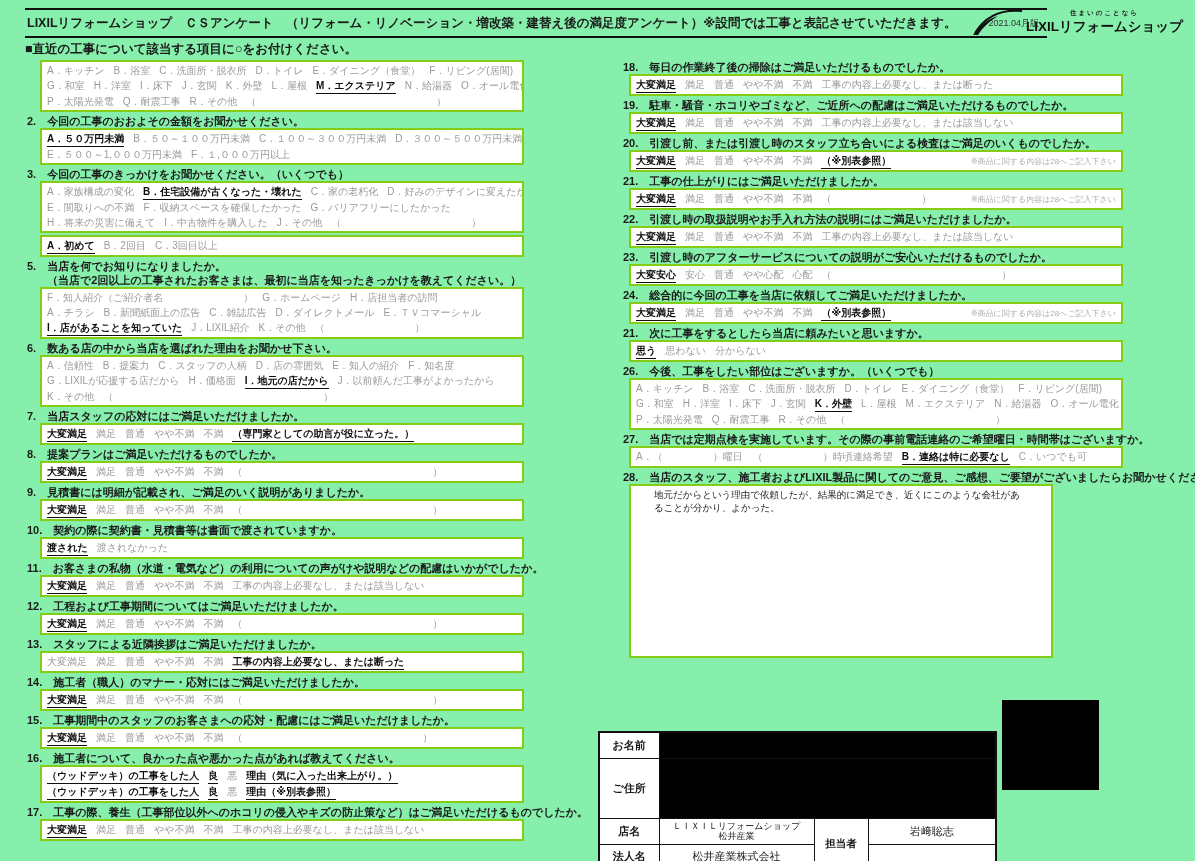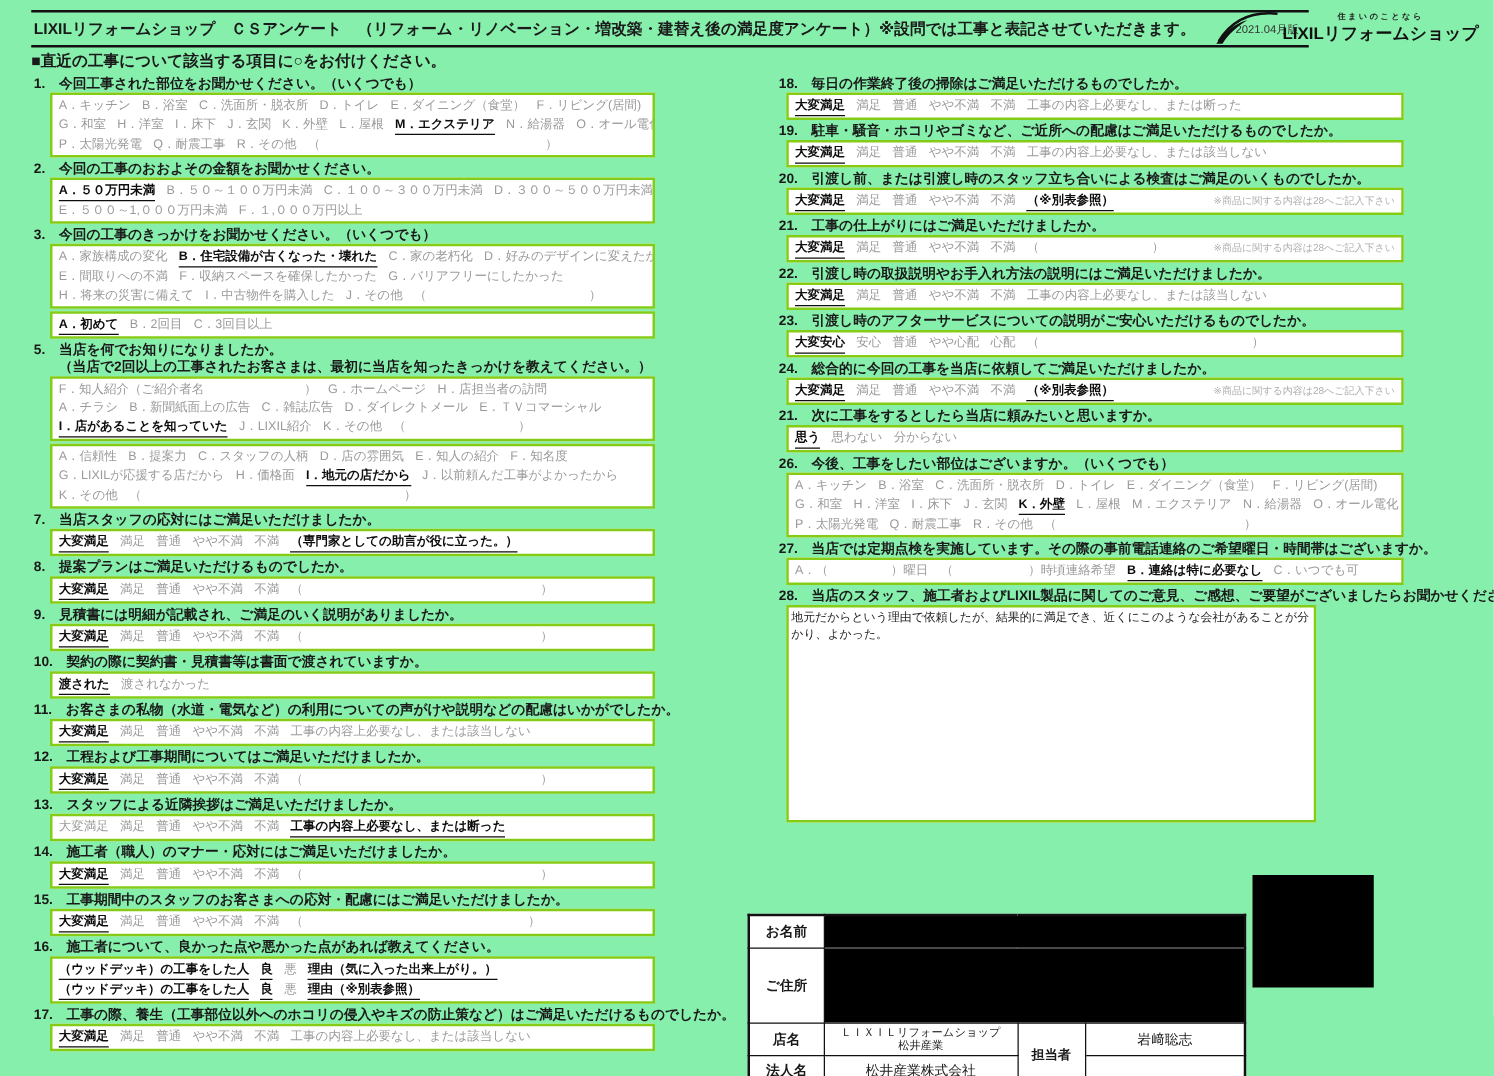--- a/index.html
+++ b/index.html
@@ -21,21 +21,21 @@
   .col{position:absolute;top:60px;}
   .col-left{left:27px;width:558px;}
   .col-right{left:612px;width:578px;margin-left:11px;}
   .q{margin-bottom:2px;}
   .q-title{font-size:11px;font-weight:bold;line-height:14px;white-space:nowrap;}
   .q-title2{padding-left:20px;}
   .q-box{border:2px solid #84cc16;background:#fff;box-sizing:border-box;
          padding:1px 5px;overflow:hidden;}
   .col-left .q-box{margin-left:13px;width:484px;}
   .col-right .q-box{margin-left:6px;width:494px;}
-  .col-right .q-box.tall{width:424px;height:174px;padding:2px 2px;}
+  .col-right .q-box.tall{width:424px;height:174px;padding:2px 23px;}
   .q-line{display:flex;align-items:baseline;gap:9px;line-height:15px;font-size:10px;white-space:nowrap;}
   .q-box.tall .q-line{line-height:13px;}
   .tok{display:inline-block;}
   .tok.opt{color:#9a9a9a;}
   .tok.blank{color:#9a9a9a;}
   .tok.sel{color:#0d0d0d;font-weight:bold;border-bottom:1.5px solid #0d0d0d;}
   .tok.note{color:#aeaeae;font-size:8px;margin-left:auto;}
   .tok.txt{color:#222;font-size:9.5px;white-space:normal;}
   
   .ftable{position:absolute;left:598px;top:731px;border-collapse:collapse;table-layout:fixed;background:#fff;padding-left:36px;}
@@ -65,21 +65,20 @@
     <span class="logo-texts">
       <span class="logo-tagline">住まいのことなら</span>
       <span class="logo-main">LIXILリフォームショップ</span>
     </span>
   </div>
 
   <div class="instruction">■直近の工事について該当する項目に○をお付けください。</div>
 
   <div class="col col-left" id="col-left">
       <div class="q">
-        <div class="q-title">1.　今回工事された部位をお聞かせください。（いくつでも）</div>
         <div class="q-box">
           <div class="q-line">
             <span class="tok opt">A．キッチン</span>
             <span class="tok opt">B．浴室</span>
             <span class="tok opt">C．洗面所・脱衣所</span>
             <span class="tok opt">D．トイレ</span>
             <span class="tok opt">E．ダイニング（食堂）</span>
             <span class="tok opt">F．リビング(居間)</span>
           </div>
           <div class="q-line">
@@ -165,20 +164,21 @@
           </div>
           <div class="q-line">
             <span class="tok sel">I．店があることを知っていた</span>
             <span class="tok opt">J．LIXIL紹介</span>
             <span class="tok opt">K．その他</span>
             <span class="tok blank">（　　　　　　　　　）</span>
           </div>
         </div>
       </div>
       <div class="q">
+        <div class="q-title">6.　数ある店の中から当店を選ばれた理由をお聞かせ下さい。</div>
         <div class="q-box">
           <div class="q-line">
             <span class="tok opt">A．信頼性</span>
             <span class="tok opt">B．提案力</span>
             <span class="tok opt">C．スタッフの人柄</span>
             <span class="tok opt">D．店の雰囲気</span>
             <span class="tok opt">E．知人の紹介</span>
             <span class="tok opt">F．知名度</span>
           </div>
           <div class="q-line">

